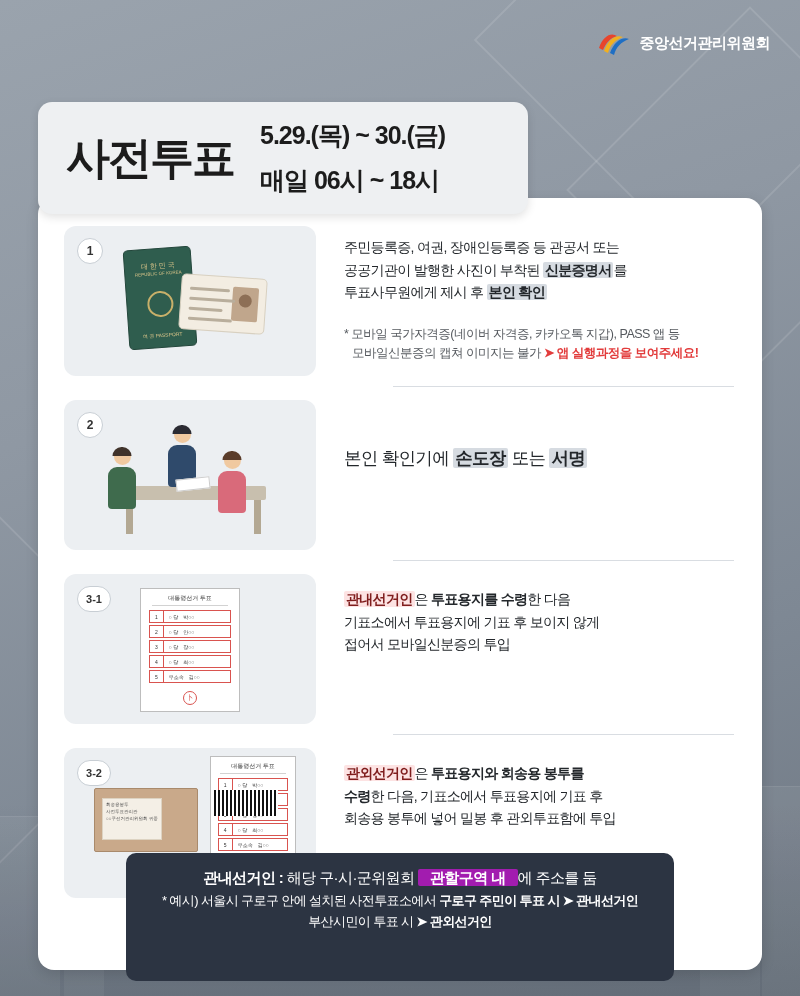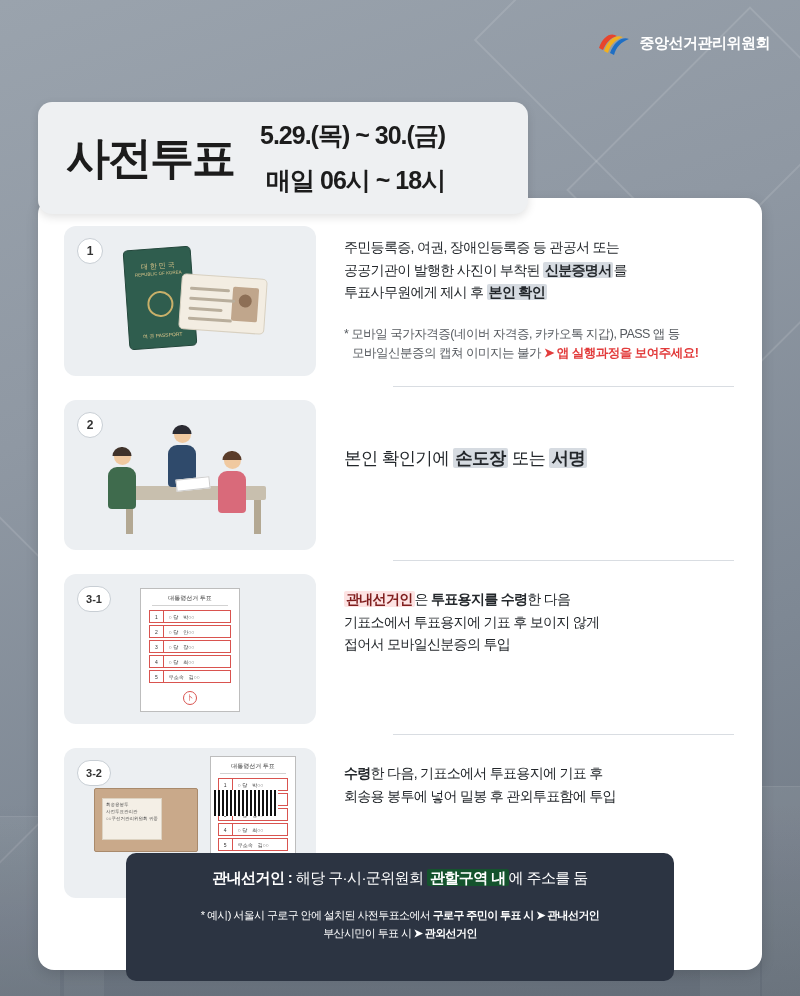--- a/index.html
+++ b/index.html
@@ -59,21 +59,21 @@
     padding: 0 28px;
     z-index: 4;
     box-shadow: 0 3px 10px rgba(0,0,0,0.12);
     margin-top: 20px;
   }
   .title-main {
     font-size: 44px; font-weight: bold; color: #1c1c1c;
     letter-spacing: -2px;
     margin-right: 26px;
   }
-  .title-dates { display: flex; flex-direction: column; gap: 12px; align-items: flex-end; }
+  .title-dates { display: flex; flex-direction: column; gap: 12px; }
   .title-date-line {
     font-size: 25px; font-weight: bold; color: #1c1c1c;
     letter-spacing: -1px;
   }
 
   
   .panel {
     position: absolute;
     top: 198px; left: 38px;
     width: 724px; height: 772px;
@@ -154,25 +154,25 @@
     z-index: 6;
     padding: 12px 16px;
     color: #ffffff;
     text-align: center;
   }
   .bb-row {
     font-size: 15px; line-height: 1.75; letter-spacing: -0.6px;
   }
   .bb-label { font-weight: bold; }
   .bb-hl {
-    background: #14532d; padding: 0 3px; border-radius: 2px;
+    background: #a21caf; padding: 0 12px; border-radius: 2px;
     font-weight: bold;
   }
   .bb-note {
-    font-size: 11px; line-height: 1.6; margin-top: 16px;
+    font-size: 13px; line-height: 1.6; margin-top: 0;
     letter-spacing: -0.6px;
   }
   .bb-note .b { font-weight: bold; }
 
   
   
   .passport {
     position: absolute; left: 62px; top: 22px;
     width: 68px; height: 100px;
     background: #2f5d4e; border-radius: 5px;
@@ -446,20 +446,23 @@
             <span class="no">5</span>
             <span class="nm">무소속</span>
             <span class="nm">김○○</span>
           </div>
         <div class="ballot-stamp">卜</div>
       </div>
       <div class="barcode" style="left:150px; top:42px; width:64px;"></div>
     </div>
     <div class="step-text" style="padding-top:18px;">
       <div class="line">
+        <span class="hl-red">관외선거인</span><span>은 </span><span class="bold">투표용지와 회송용 봉투를</span>
+      </div>
+      <div class="line">
         <span class="bold">수령</span><span>한 다음, 기표소에서 투표용지에 기표 후</span>
       </div>
       <div class="line"><span>회송용 봉투에 넣어 밀봉 후 관외투표함에 투입</span></div>
     </div>
   </div>
 </div>
 
 <div class="bottom-box">
   <div class="bb-row">
     <span class="bb-label">관내선거인 :</span><span> 해당 구·시·군위원회 </span><span class="bb-hl">관할구역 내</span><span>에 주소를 둠</span>

